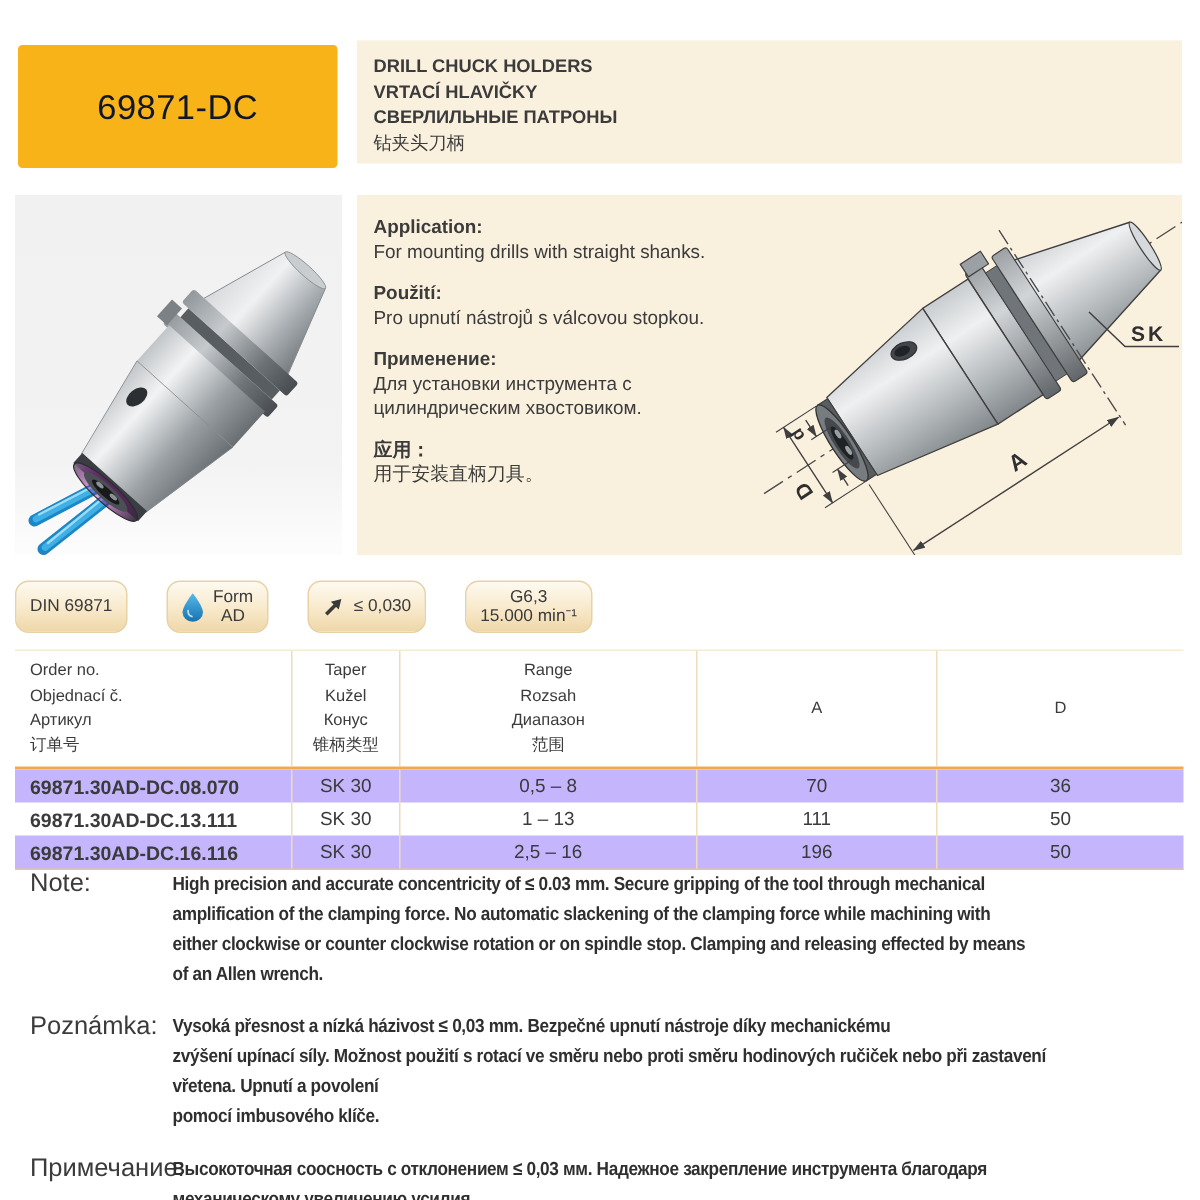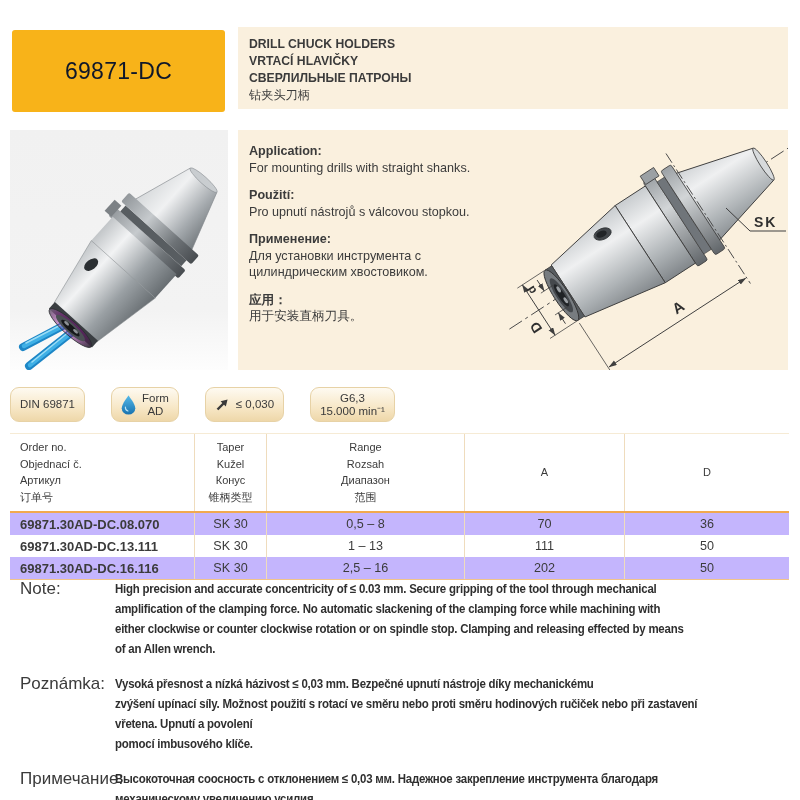--- a/index.html
+++ b/index.html
@@ -305,21 +305,21 @@
       <div class="t-cell ono">69871.30AD-DC.13.111</div>
       <div class="t-cell">SK 30</div>
       <div class="t-cell">1 – 13</div>
       <div class="t-cell">111</div>
       <div class="t-cell">50</div>
     </div>
     <div class="t-row odd last">
       <div class="t-cell ono">69871.30AD-DC.16.116</div>
       <div class="t-cell">SK 30</div>
       <div class="t-cell">2,5 – 16</div>
-      <div class="t-cell">202</div>
+      <div class="t-cell">196</div>
       <div class="t-cell">50</div>
     </div>
   </div>
 
   <div class="notes">
     <div class="note-block">
       <div class="note-label">Note:</div>
       <div class="note-text">High precision and accurate concentricity of ≤ 0.03 mm. Secure gripping of the tool through mechanical
 amplification of the clamping force. No automatic slackening of the clamping force while machining with
 either clockwise or counter clockwise rotation or on spindle stop. Clamping and releasing effected by means

